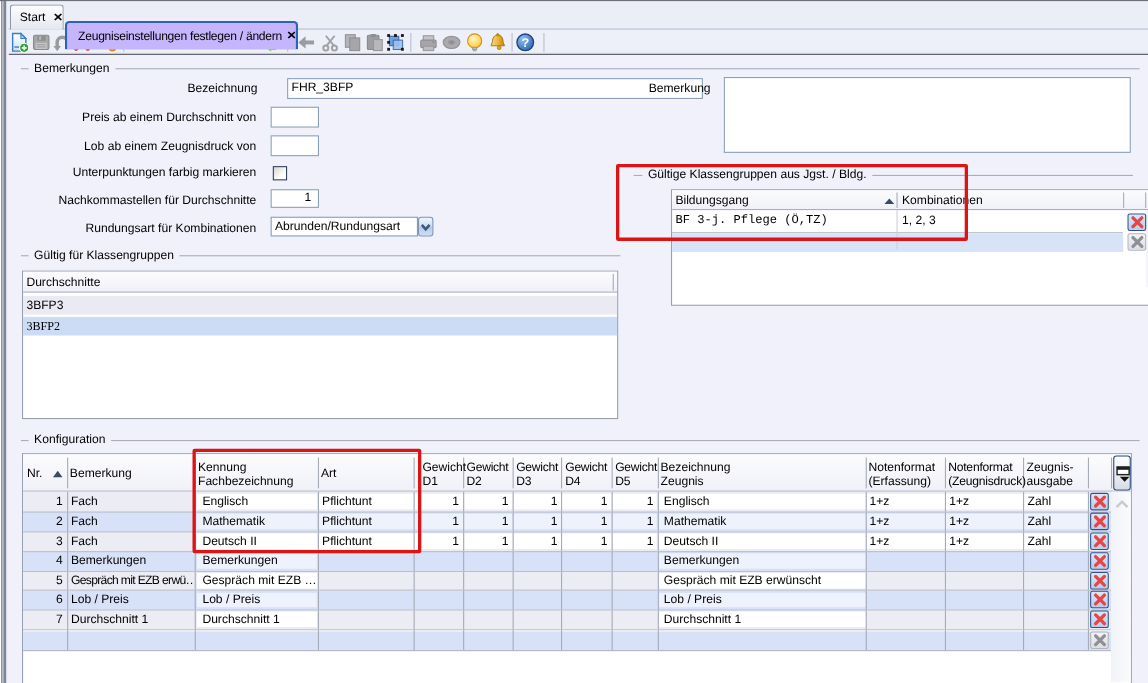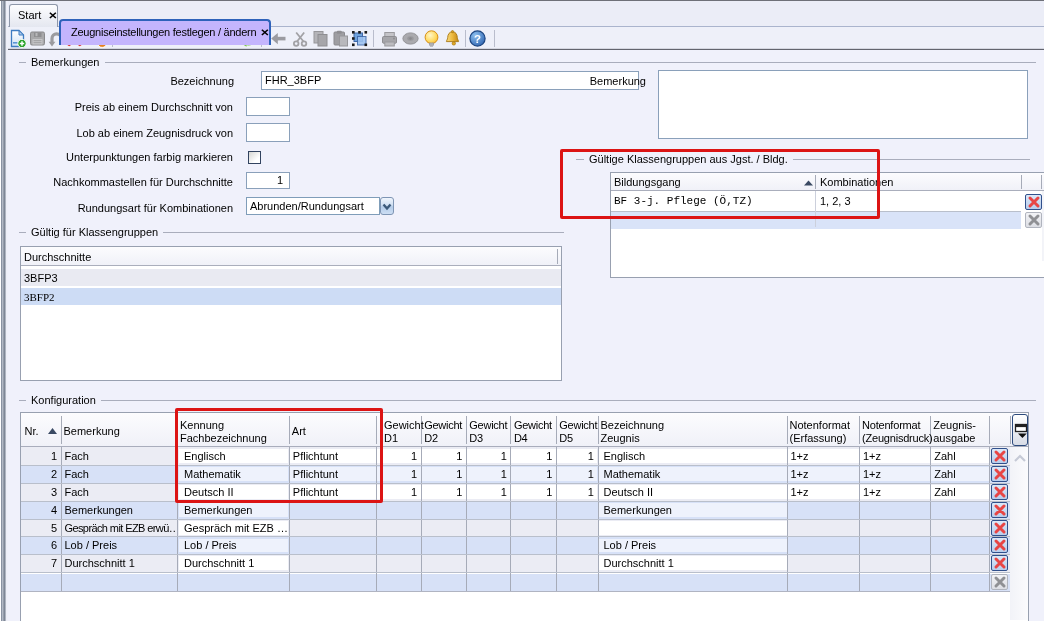--- a/index.html
+++ b/index.html
@@ -430,20 +430,21 @@
 <div class="abs" style="left:0;top:90.5px;width:36px;text-align:right;">4</div>
 <div class="cell" style="left:40.5px;top:88.5px;width:114px;">Bemerkungen</div>
 <div class="cell" style="left:160px;top:88.5px;width:107px;">Bemerkungen</div>
 <div class="cell" style="left:579.5px;top:88.5px;width:184px;">Bemerkungen</div>
 <div class="abs" style="left:0;top:106px;width:1007.0px;height:17.5px;background:#ebecf4;"></div>
 <div class="abs" style="left:157.5px;top:108px;width:109.80000000000001px;height:13.5px;background:#ffffff;"></div>
 <div class="abs" style="left:577.5px;top:108px;width:188.0px;height:13.5px;background:#ffffff;"></div>
 <div class="abs" style="left:0;top:108.5px;width:36px;text-align:right;">5</div>
 <div class="cell" style="left:40.5px;top:106.5px;width:114px;letter-spacing:-0.6px;text-align:right;">Gespräch mit EZB erwü…</div>
 <div class="cell" style="left:160px;top:106.5px;width:107px;">Gespräch mit EZB …</div>
+<div class="cell" style="left:579.5px;top:106.5px;width:184px;">Gespräch mit EZB erwünscht</div>
 <div class="abs" style="left:0;top:123.5px;width:1007.0px;height:17.5px;background:#d7e1f7;"></div>
 <div class="abs" style="left:157.5px;top:125.5px;width:109.80000000000001px;height:13.5px;background:#eef2fc;"></div>
 <div class="abs" style="left:577.5px;top:125.5px;width:188.0px;height:13.5px;background:#eef2fc;"></div>
 <div class="abs" style="left:0;top:126.0px;width:36px;text-align:right;">6</div>
 <div class="cell" style="left:40.5px;top:124.0px;width:114px;">Lob / Preis</div>
 <div class="cell" style="left:160px;top:124.0px;width:107px;">Lob / Preis</div>
 <div class="cell" style="left:579.5px;top:124.0px;width:184px;">Lob / Preis</div>
 <div class="abs" style="left:0;top:141px;width:1007.0px;height:18px;background:#ebecf4;"></div>
 <div class="abs" style="left:157.5px;top:143px;width:109.80000000000001px;height:14px;background:#ffffff;"></div>
 <div class="abs" style="left:577.5px;top:143px;width:188.0px;height:14px;background:#ffffff;"></div>

